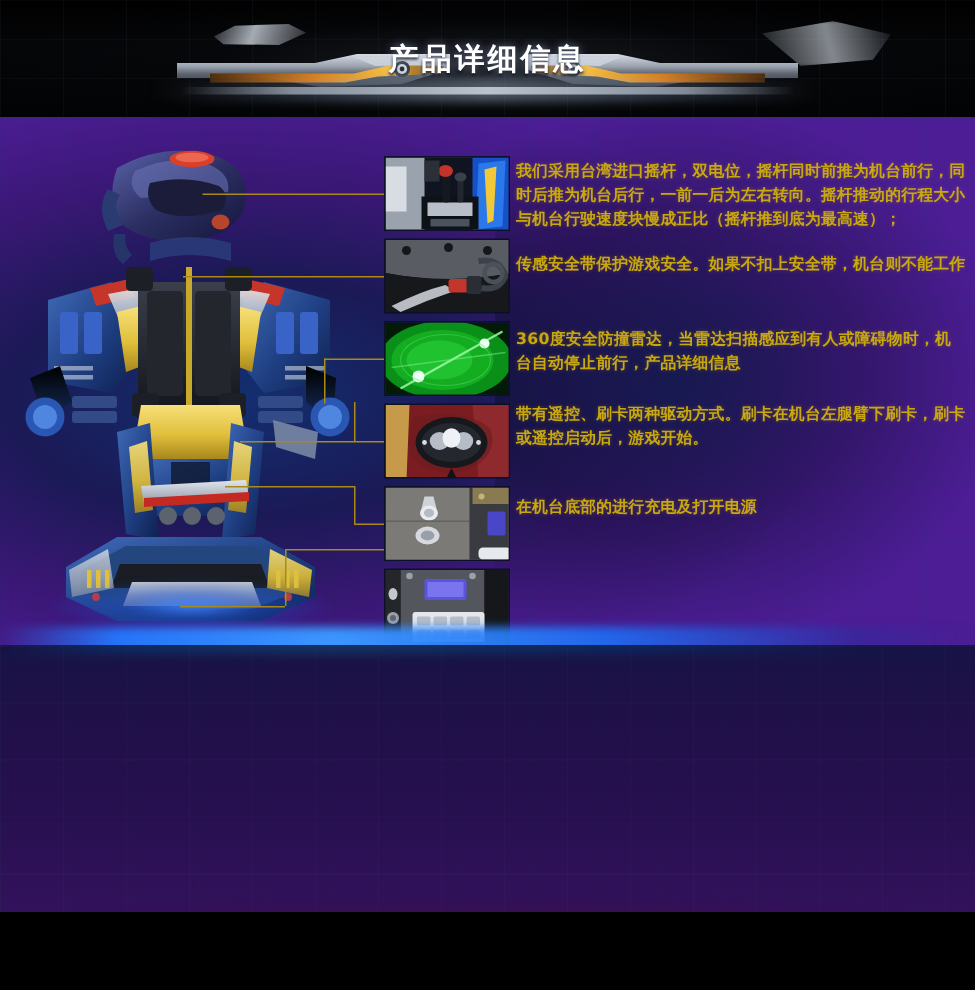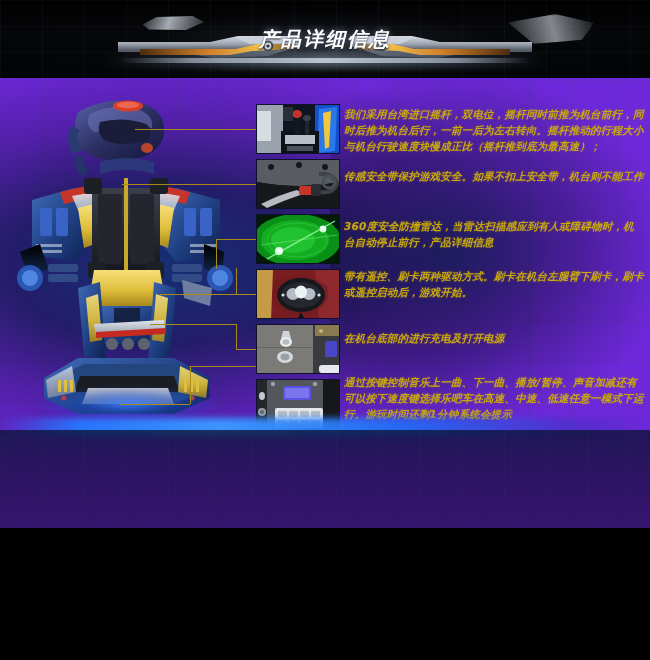--- a/index.html
+++ b/index.html
@@ -4,24 +4,23 @@
 <style>
   * { box-sizing: border-box; margin: 0; padding: 0; }
   html, body {
     width: 650px; height: 660px;
     background: #000;
     font-family: "DejaVu Sans", "Liberation Sans", sans-serif;
     overflow: hidden;
   }
   #page {
     position: relative;
-    width: 650px; height: 528px;
-    background: #6d28d9;
+    width: 650px; height: 608px;
+    background: #4c1d95;
     overflow: hidden;
-    font-style: italic;
   }
 
   
   .grid-bg {
     position: absolute; inset: 0;
     background-image:
       repeating-linear-gradient(to right, rgba(40,70,120,0.16) 0 1px, transparent 1px 44px),
       repeating-linear-gradient(to bottom, rgba(40,70,120,0.13) 0 1px, transparent 1px 40px);
     opacity: .9;
   }
@@ -445,21 +444,20 @@
         </g>
       </svg>
     </div>
   </div>
 
   <div class="txt" style="top:168px;">传感安全带保护游戏安全。如果不扣上安全带，机台则不能工作</div>
   <div class="txt" style="top:106px;">我们采用台湾进口摇杆，双电位，摇杆同时前推为机台前行，同时后推为机台后行，一前一后为左右转向。摇杆推动的行程大小与机台行驶速度块慢成正比（摇杆推到底为最高速）；</div>
   <div class="txt" style="top:218px;">360度安全防撞雷达，当雷达扫描感应到有人或障碍物时，机台自动停止前行，产品详细信息</div>
   <div class="txt" style="top:268px;">带有遥控、刷卡两种驱动方式。刷卡在机台左腿臂下刷卡，刷卡或遥控启动后，游戏开始。</div>
   <div class="txt" style="top:330px;">在机台底部的进行充电及打开电源</div>
-  <div class="txt" style="top:374px;">通过按键控制音乐上一曲、下一曲、播放/暂停、声音加减还有可以按下速度键选择乐吧车在高速、中速、低速任意一模式下运行。游玩时间还剩1分钟系统会提示</div>
 
   <div class="floor-glow"></div>
   <div class="lower">
     <div class="lower-grid"></div>
   </div>
   <div class="magenta"></div>
 
 </div>
 
 </body></html>

